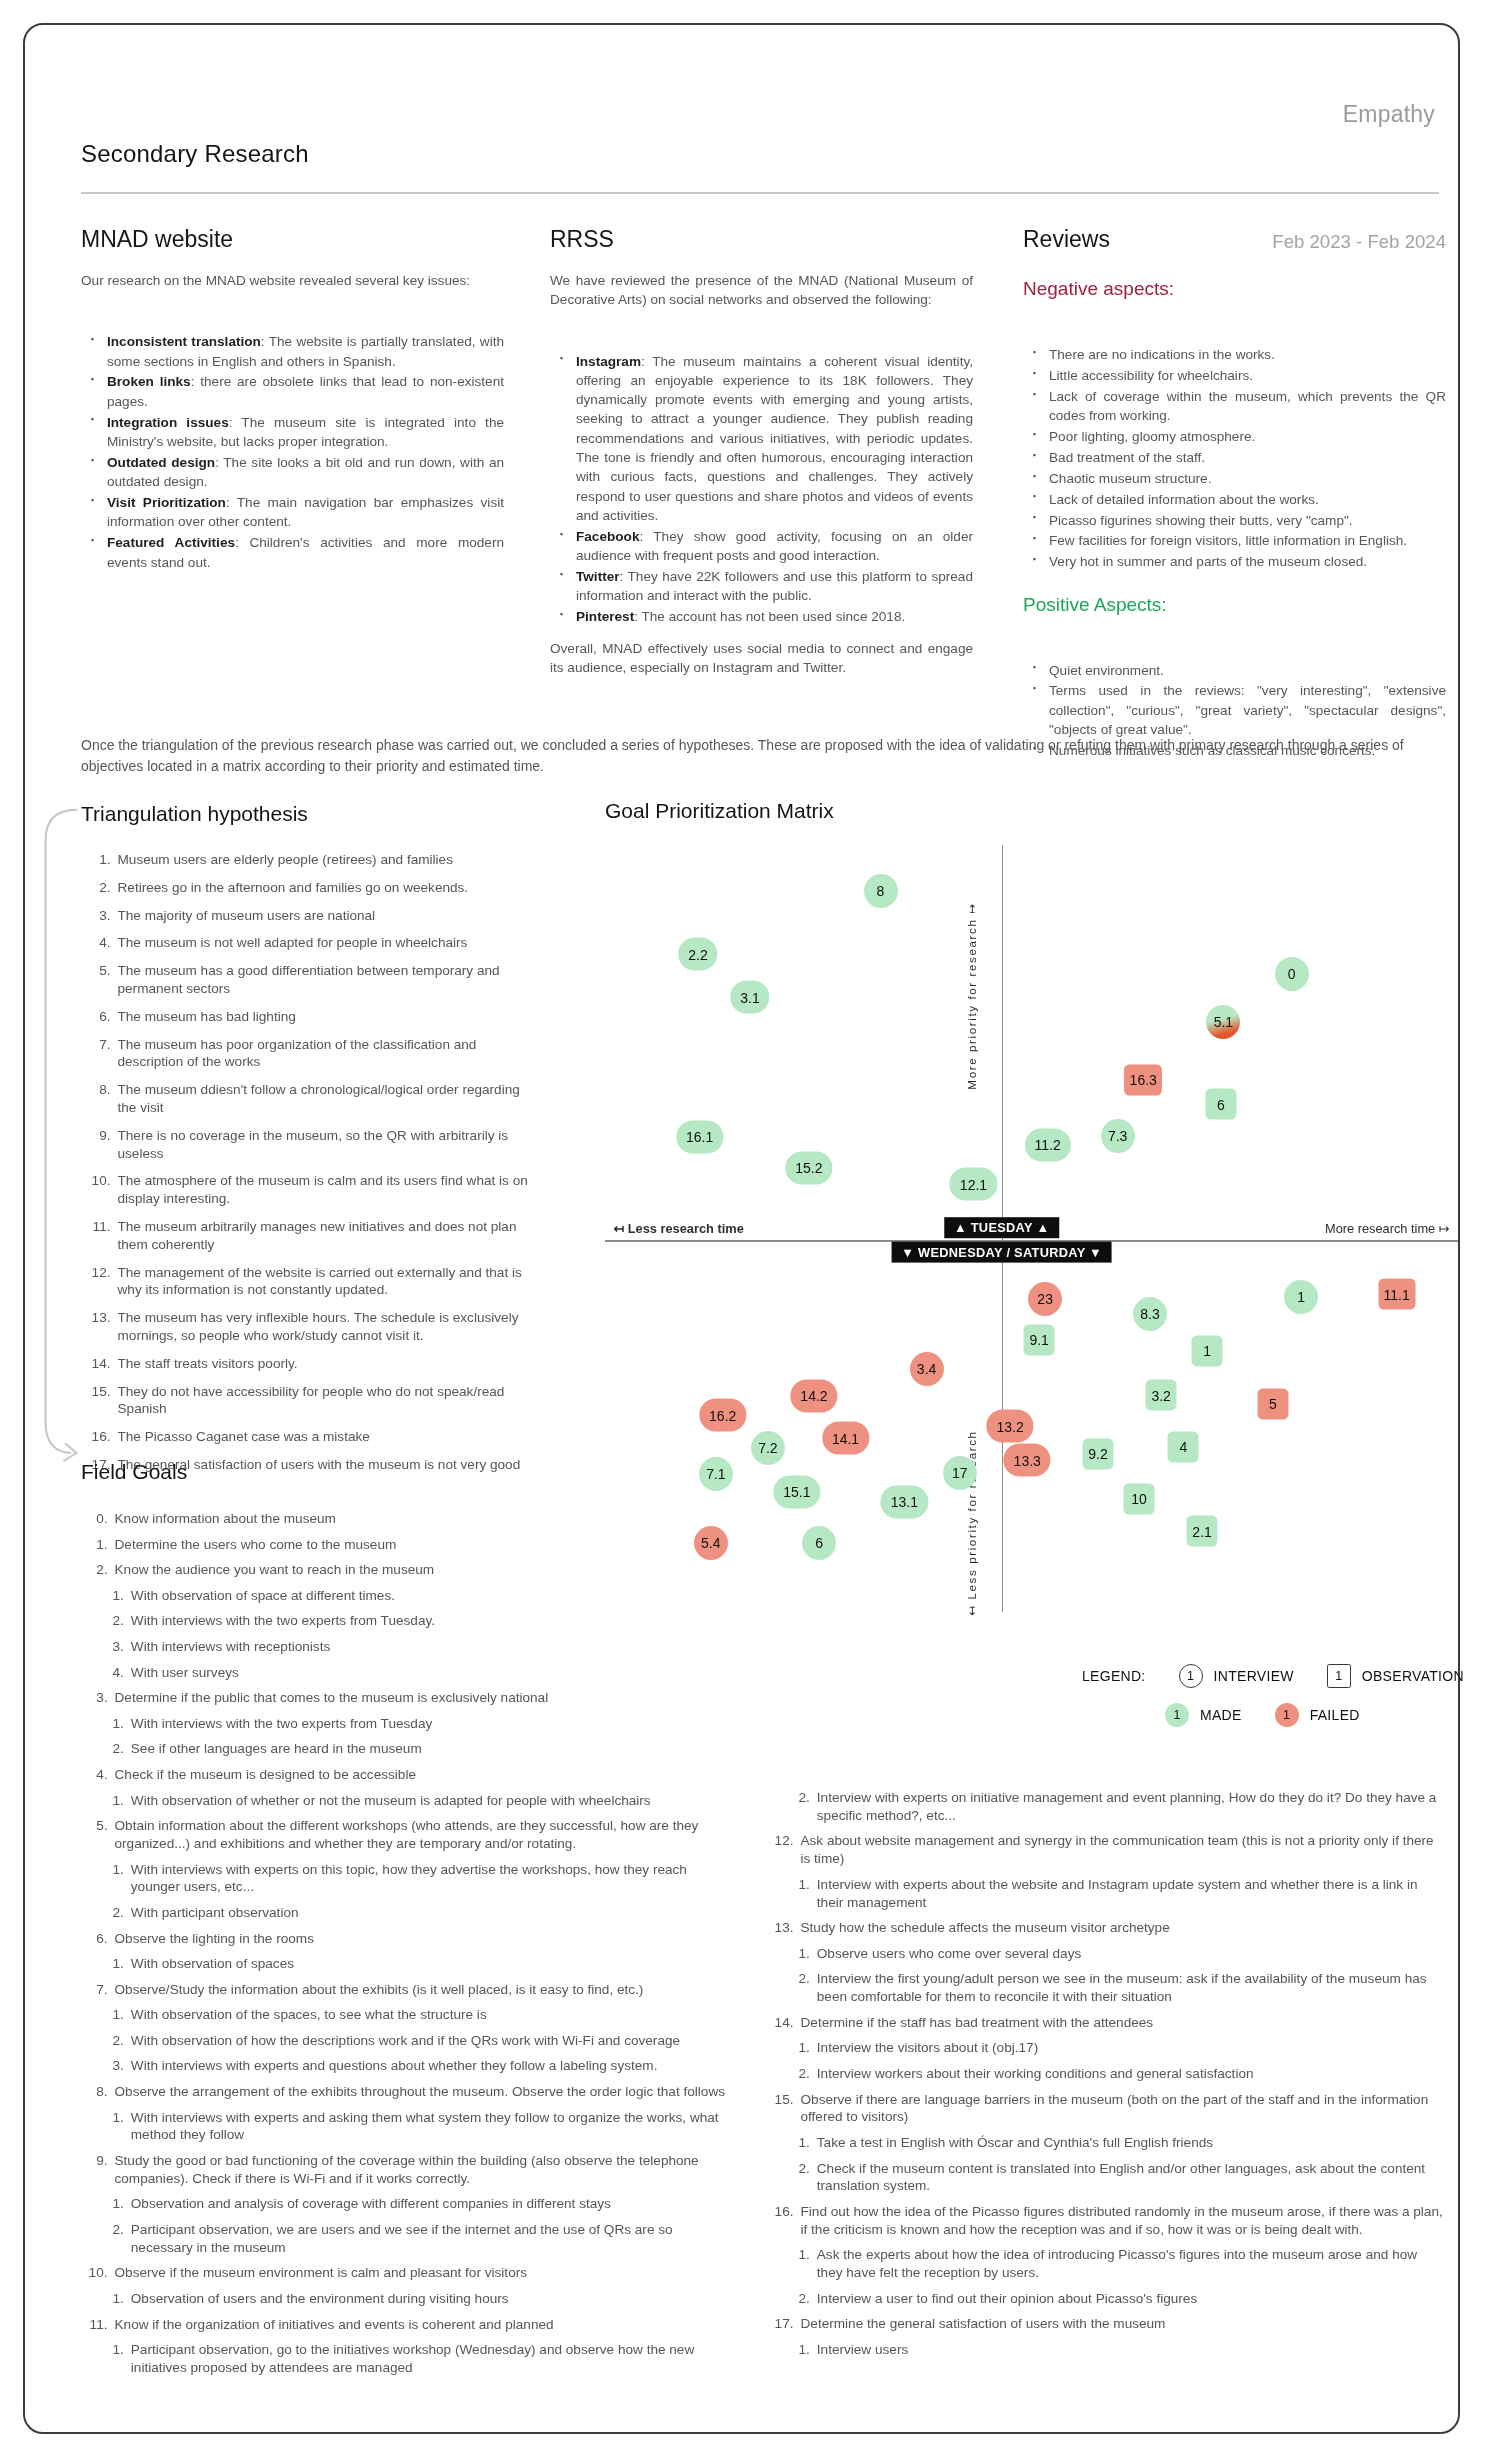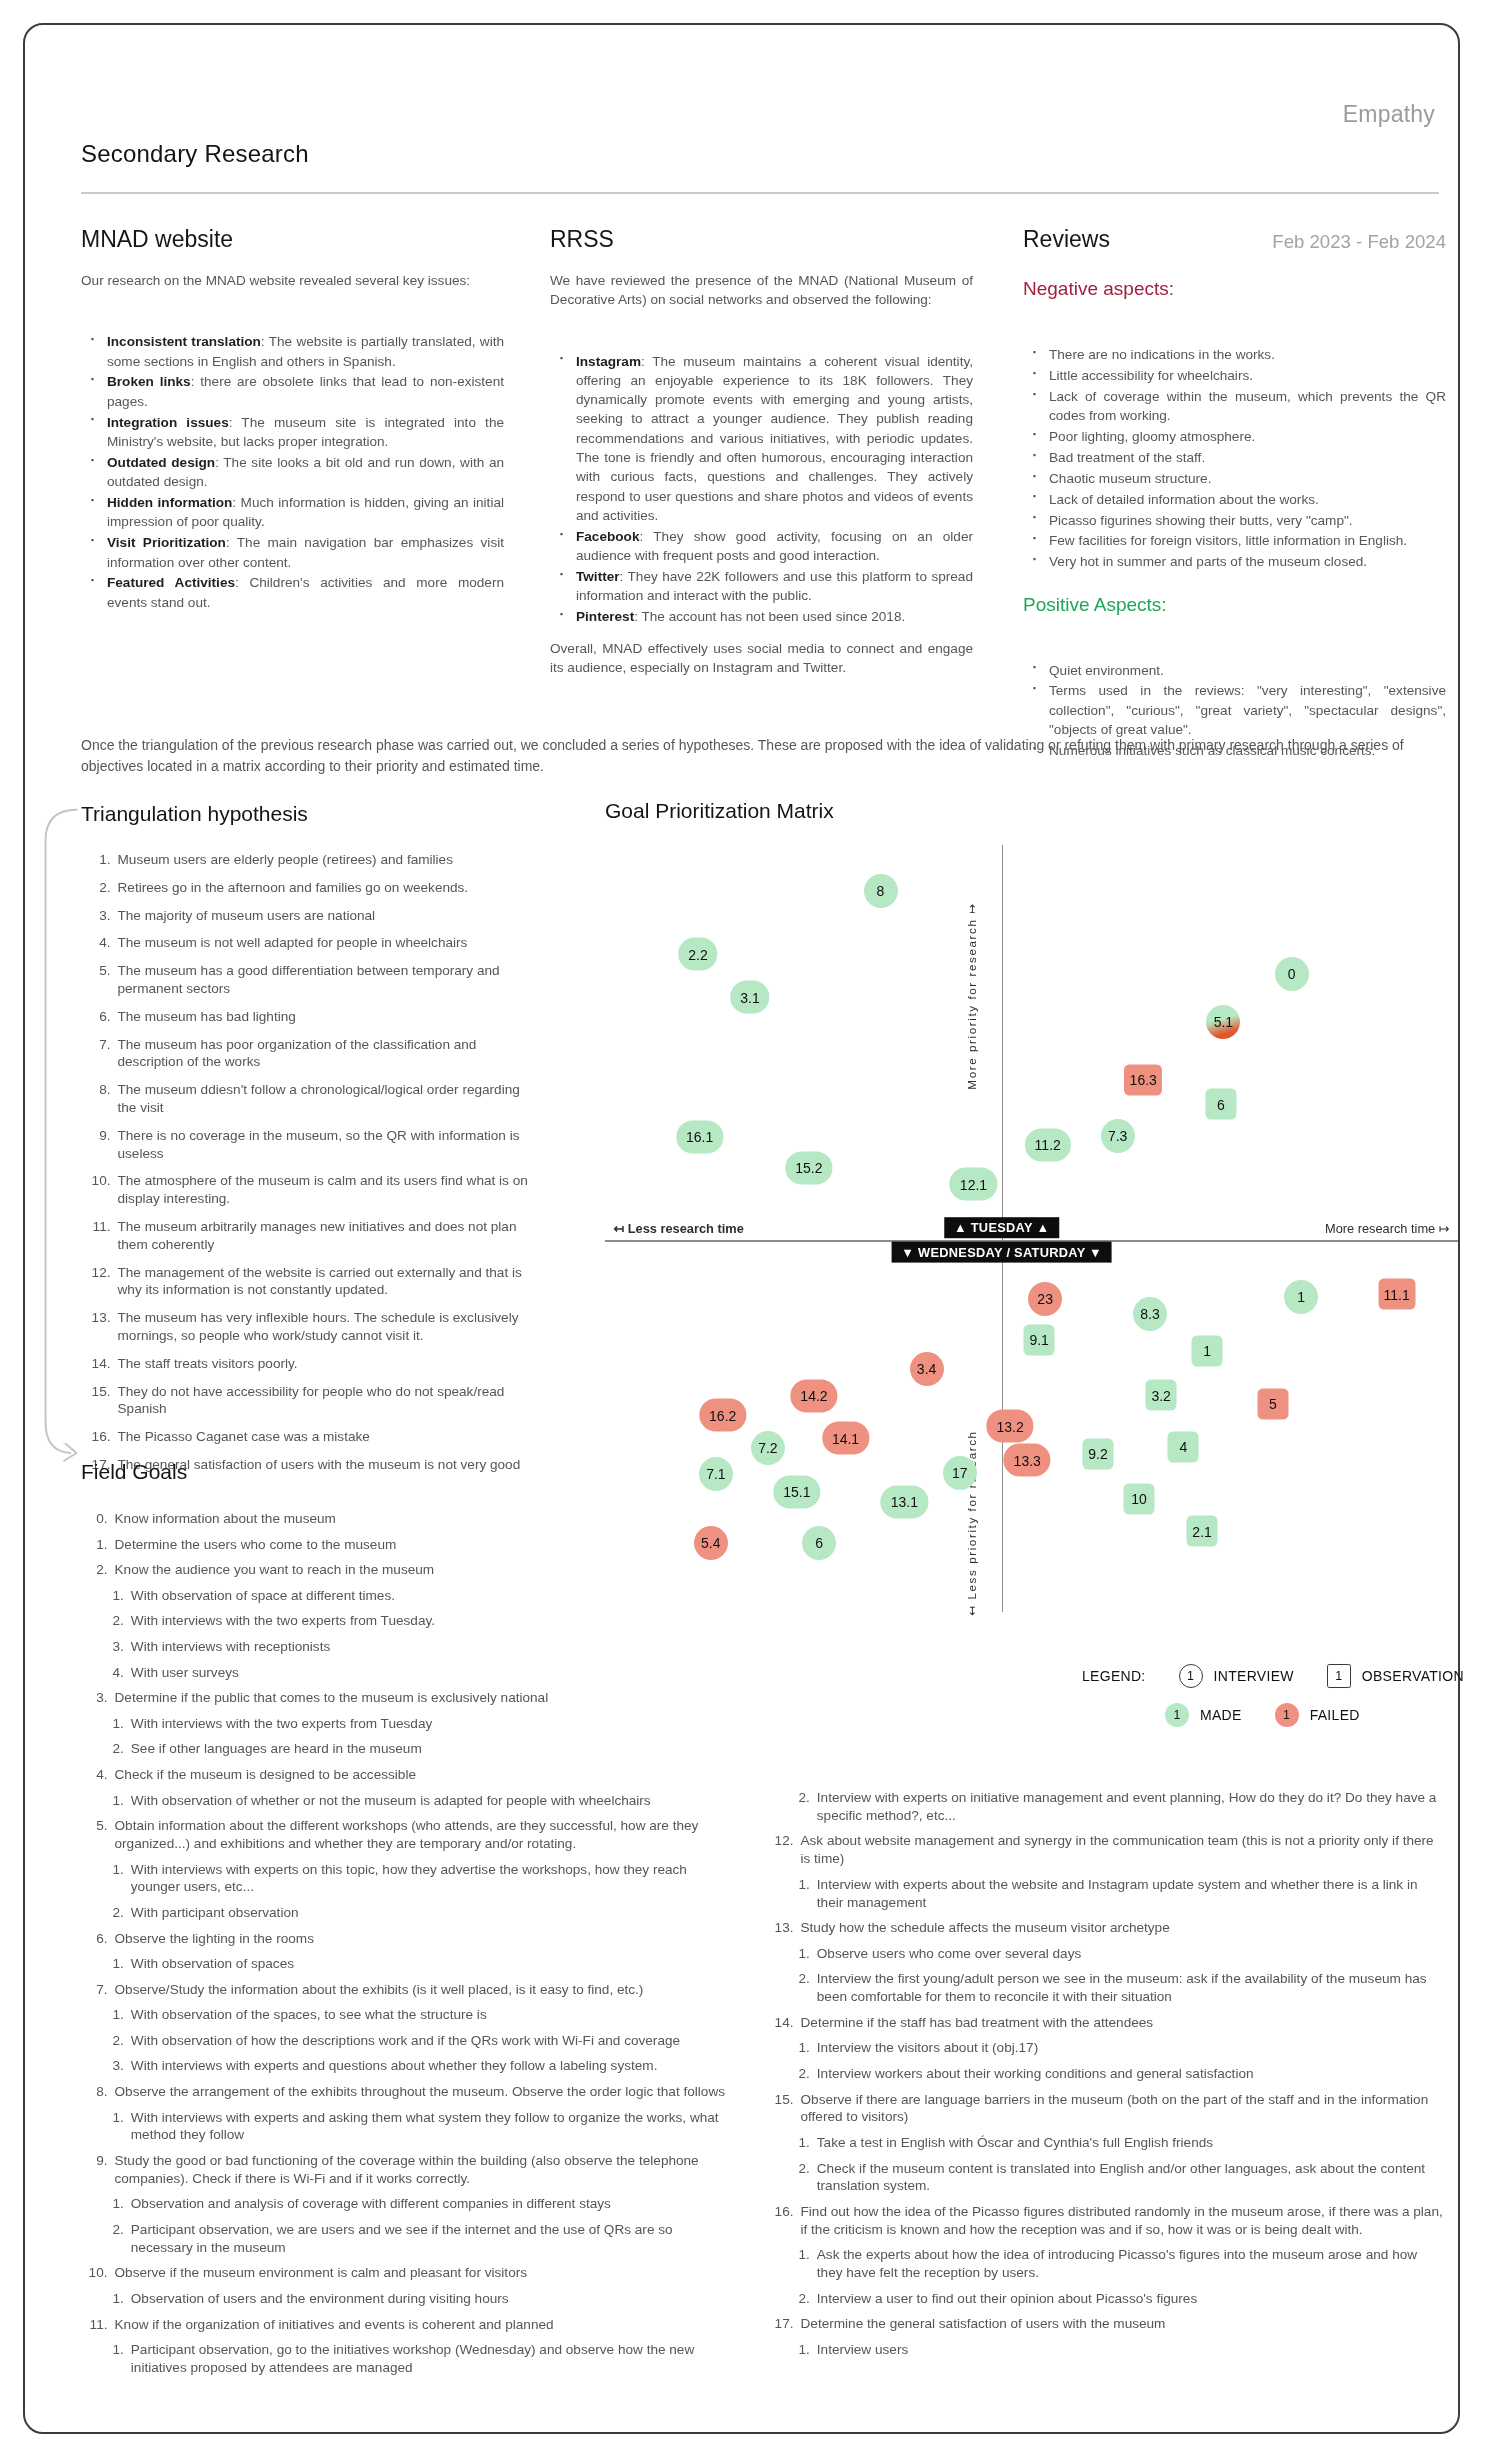--- a/index.html
+++ b/index.html
@@ -114,21 +114,20 @@
 <div class="top-divider"></div>
 
 <div class="colhead" style="left:81px">MNAD website</div>
 <div class="col" style="left:81px">
   <p class="intro">Our research on the MNAD website revealed several key issues:</p>
   <ul class="bl" id="mnad-list">
       <li><b>Inconsistent translation</b>: The website is partially translated, with some sections in English and others in Spanish.</li>
       <li><b>Broken links</b>: there are obsolete links that lead to non-existent pages.</li>
       <li><b>Integration issues</b>: The museum site is integrated into the Ministry's website, but lacks proper integration.</li>
       <li><b>Outdated design</b>: The site looks a bit old and run down, with an outdated design.</li>
-      <li><b>Hidden information</b>: Much information is hidden, giving an initial impression of poor quality.</li>
       <li><b>Visit Prioritization</b>: The main navigation bar emphasizes visit information over other content.</li>
       <li><b>Featured Activities</b>: Children's activities and more modern events stand out.</li>
     </ul>
 </div>
 
 <div class="colhead" style="left:550px">RRSS</div>
 <div class="col" style="left:550px">
   <p class="intro">We have reviewed the presence of the MNAD (National Museum of Decorative Arts) on social networks and observed the following:</p>
   <ul class="bl" id="rrss-list">
       <li><b>Instagram</b>: The museum maintains a coherent visual identity, offering an enjoyable experience to its 18K followers. They dynamically promote events with emerging and young artists, seeking to attract a younger audience. They publish reading recommendations and various initiatives, with periodic updates. The tone is friendly and often humorous, encouraging interaction with curious facts, questions and challenges. They actively respond to user questions and share photos and videos of events and activities.</li>
@@ -201,21 +200,21 @@
     <div class="nrow">
       <span class="nnum">7.</span>
       <span class="ntxt">The museum has poor organization of the classification and description of the works</span>
     </div>
     <div class="nrow">
       <span class="nnum">8.</span>
       <span class="ntxt">The museum ddiesn't follow a chronological/logical order regarding the visit</span>
     </div>
     <div class="nrow">
       <span class="nnum">9.</span>
-      <span class="ntxt">There is no coverage in the museum, so the QR with information is useless</span>
+      <span class="ntxt">There is no coverage in the museum, so the QR with arbitrarily is useless</span>
     </div>
     <div class="nrow">
       <span class="nnum">10.</span>
       <span class="ntxt">The atmosphere of the museum is calm and its users find what is on display interesting.</span>
     </div>
     <div class="nrow">
       <span class="nnum">11.</span>
       <span class="ntxt">The museum arbitrarily manages new initiatives and does not plan them coherently</span>
     </div>
     <div class="nrow">

